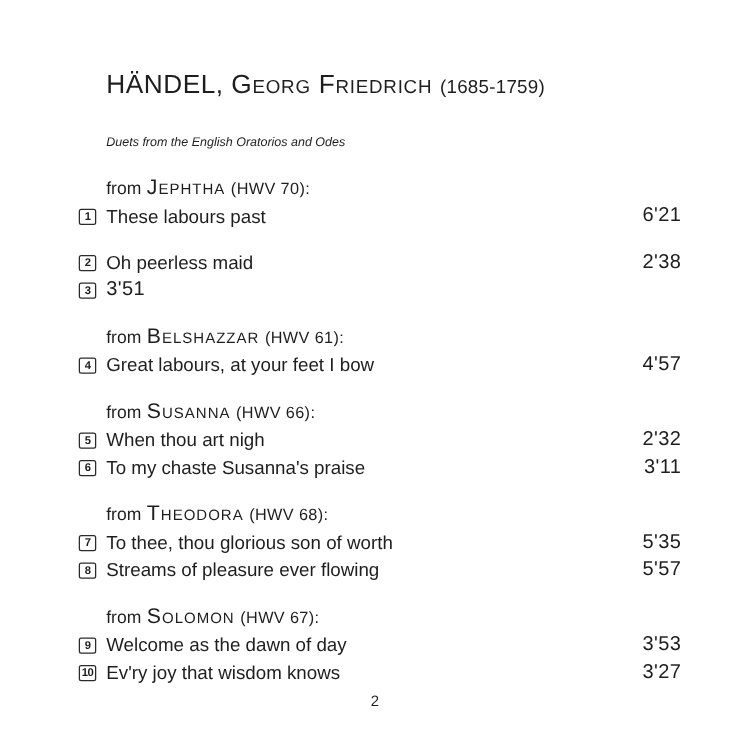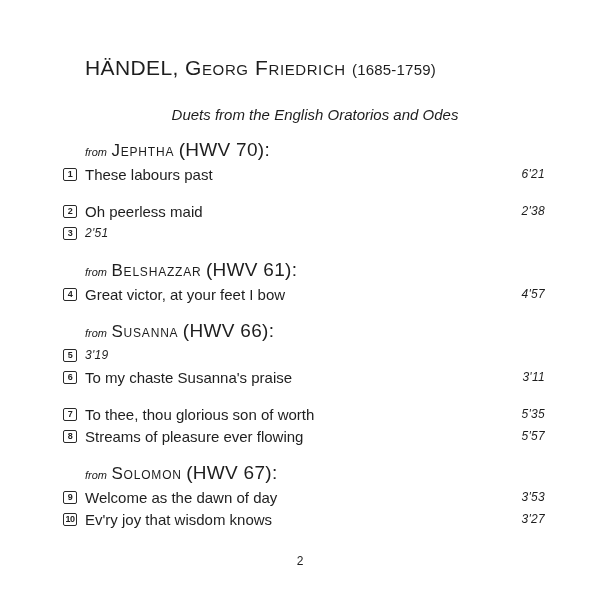--- a/index.html
+++ b/index.html
@@ -33,46 +33,44 @@
     font-variant: small-caps;
     letter-spacing: 0.6px;
   }
   .composer-years {
     font-size: 15px;
     letter-spacing: 0.2px;
   }
   .subtitle {
     margin-top: 24px;
     font-style: italic;
-    font-size: 15px;
+    font-size: 10px;
     line-height: 18px;
-    text-align: center;
   }
   
   .track-list {
     margin-top: 15px;
   }
   .section {
     margin-top: 15px;
   }
   .section-heading {
     line-height: 22px;
     white-space: nowrap;
   }
   .section-prefix {
-    font-style: italic;
-    font-size: 11px;
+    font-size: 14px;
   }
   .section-work {
     font-variant: small-caps;
     font-size: 17px;
     letter-spacing: 0.8px;
   }
   .section-hwv {
-    font-size: 19px;
+    font-size: 13px;
     letter-spacing: 0.3px;
   }
   .track-row {
     display: flex;
     align-items: center;
     height: 22px;
   }
   .track-num {
     flex: 0 0 auto;
     width: 14px;
@@ -86,23 +84,22 @@
     line-height: 11px;
     text-align: center;
     letter-spacing: -0.5px;
   }
   .track-title {
     flex: 1 1 auto;
     font-size: 15px;
   }
   .track-duration {
     flex: 0 0 auto;
-    font-size: 12px;
+    font-size: 16px;
     letter-spacing: 0.3px;
-    font-style: italic;
   }
   
   .page-number {
     position: absolute;
     left: 0;
     bottom: 28px;
     width: 600px;
     text-align: center;
     font-size: 12px;
   }
@@ -140,61 +137,67 @@
   <div class="section">
     <div>
   <div class="track-row">
     <span class="track-num">2</span>
     <span class="track-title">Oh peerless maid</span>
     <span class="track-duration">2'38</span>
   </div>
 
   <div class="track-row">
     <span class="track-num">3</span>
-    <span class="track-duration">2'51</span>
+    <span class="track-duration">3'51</span>
   </div>
 </div>
   </div>
 
   <div class="section">
     <div class="section-heading">
       <span class="section-prefix">from</span>
       <span class="section-work">Belshazzar</span>
       <span class="section-hwv">(HWV 61):</span>
     </div>
     <div>
   <div class="track-row">
     <span class="track-num">4</span>
-    <span class="track-title">Great victor, at your feet I bow</span>
+    <span class="track-title">Great labours, at your feet I bow</span>
     <span class="track-duration">4'57</span>
   </div>
 </div>
   </div>
 
   <div class="section">
     <div class="section-heading">
       <span class="section-prefix">from</span>
       <span class="section-work">Susanna</span>
       <span class="section-hwv">(HWV 66):</span>
     </div>
     <div>
   <div class="track-row">
     <span class="track-num">5</span>
-    <span class="track-duration">3'19</span>
+    <span class="track-title">When thou art nigh</span>
+    <span class="track-duration">2'32</span>
   </div>
 
   <div class="track-row">
     <span class="track-num">6</span>
     <span class="track-title">To my chaste Susanna's praise</span>
     <span class="track-duration">3'11</span>
   </div>
 </div>
   </div>
 
   <div class="section">
+    <div class="section-heading">
+      <span class="section-prefix">from</span>
+      <span class="section-work">Theodora</span>
+      <span class="section-hwv">(HWV 68):</span>
+    </div>
     <div>
   <div class="track-row">
     <span class="track-num">7</span>
     <span class="track-title">To thee, thou glorious son of worth</span>
     <span class="track-duration">5'35</span>
   </div>
 
   <div class="track-row">
     <span class="track-num">8</span>
     <span class="track-title">Streams of pleasure ever flowing</span>

